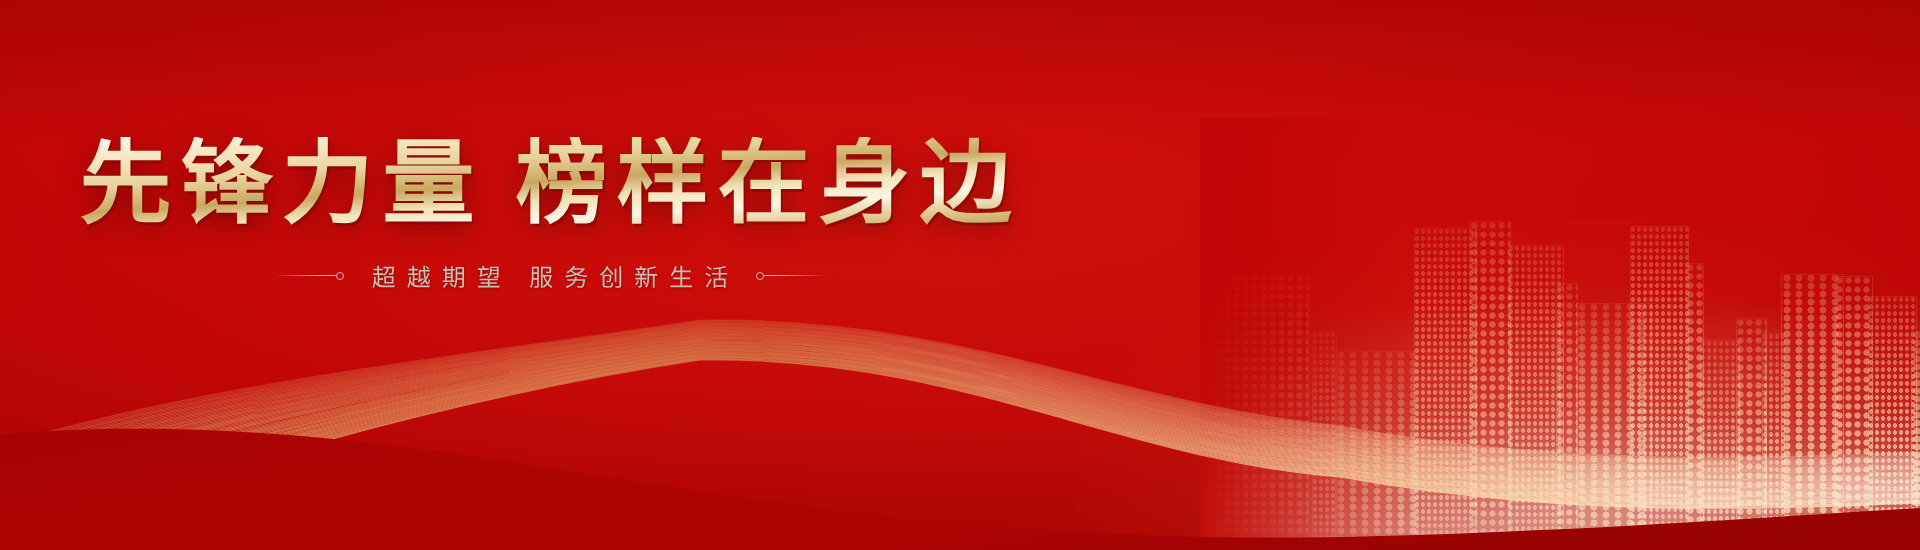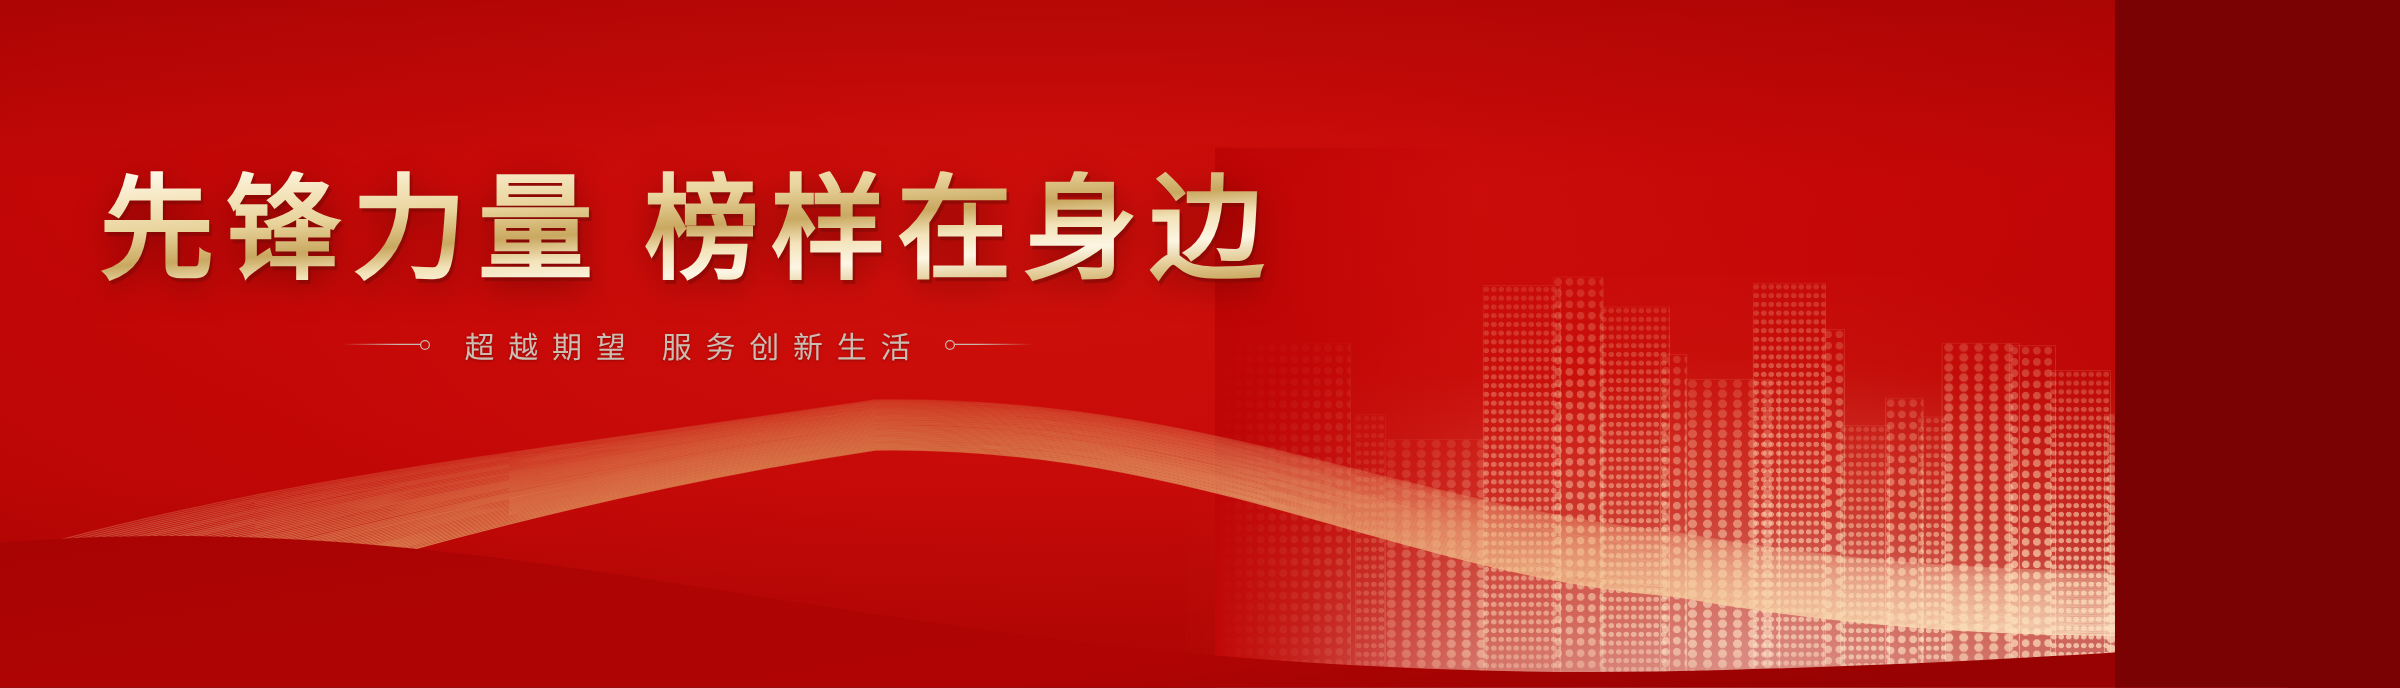--- a/index.html
+++ b/index.html
@@ -1,25 +1,25 @@
 <!DOCTYPE html>
 <html lang="zh-CN"><head>
 <meta charset="utf-8">
 <title>Banner</title>
 <style>
   html,body{margin:0;padding:0;background:#7a0202;}
   *{box-sizing:border-box;}
 
   #banner{
     position:relative;
-    width:1692px;
+    width:1920px;
     height:550px;
     overflow:hidden;
     font-family:"Liberation Serif","DejaVu Serif",serif;
-    background:#b91c1c;
+    background:#0f172a;
     user-select:none;
   }
 
   
   .bg-base{
     position:absolute; inset:0;
     background:
       radial-gradient(130% 150% at 48% 18%, #c90707 0%, #c00606 36%, #b40404 62%, #9e0202 88%, #8d0101 100%);
   }
   .bg-vignette{

